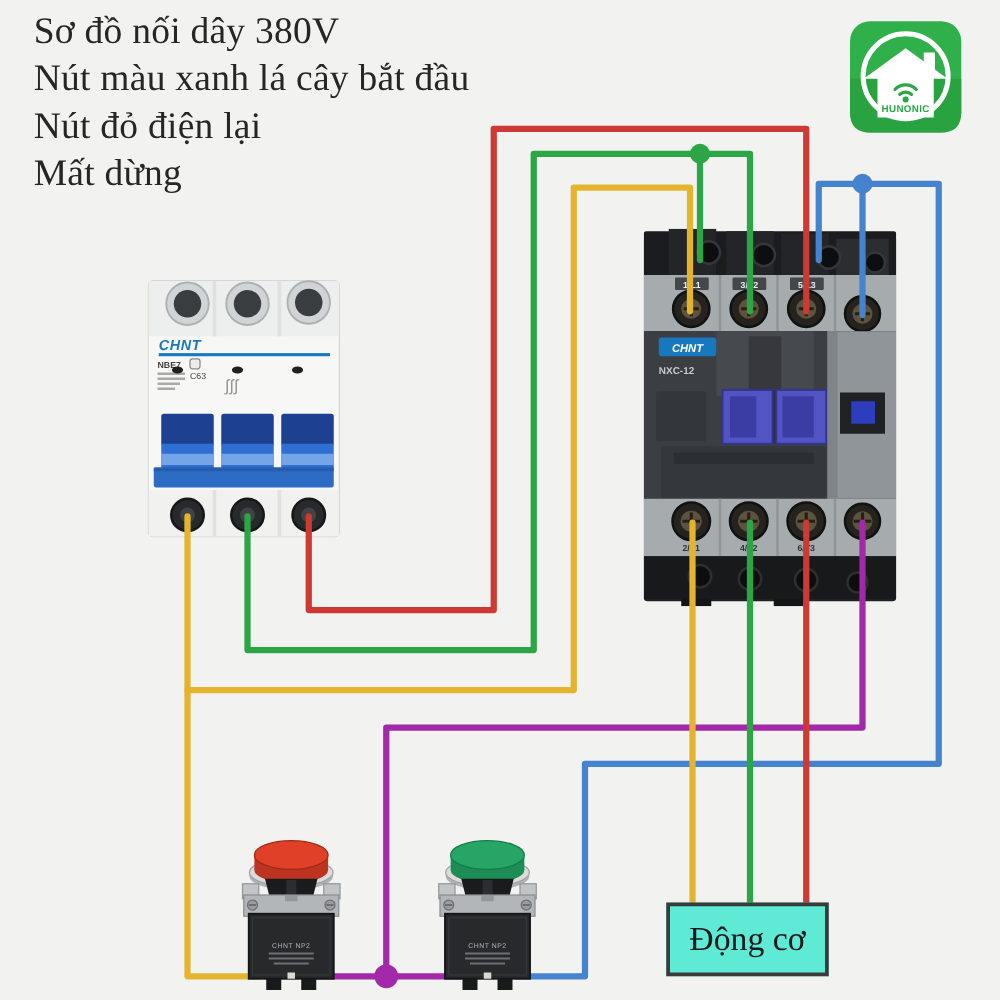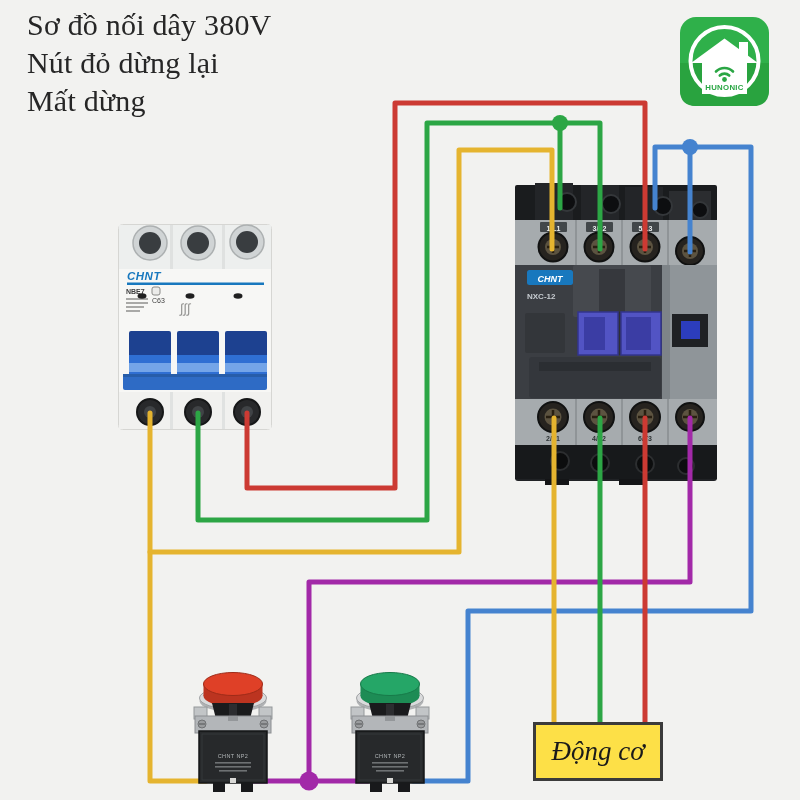--- a/index.html
+++ b/index.html
@@ -7,35 +7,36 @@
          font-family:"Liberation Serif","DejaVu Serif",serif;}
   .annotation{position:absolute;left:27px;top:6px;z-index:3;color:#262626;
               font-size:30px;line-height:38px;letter-spacing:.2px;}
   .logo-svg{position:absolute;left:679px;top:16px;width:91px;height:91px;z-index:2;}
   .breaker-svg{position:absolute;left:118px;top:224px;width:154px;height:206px;z-index:2;}
   .contactor-svg{position:absolute;left:515px;top:183px;width:202px;height:302px;z-index:2;}
   .button-svg{position:absolute;top:663px;width:90px;height:132px;z-index:6;}
   .button-stop{left:188px;}
   .button-start{left:345px;}
   .motor-box{position:absolute;left:533px;top:722px;width:130px;height:59px;z-index:6;
-             background:#fde047;border:3px solid #3b3b3b;box-sizing:border-box;
+             background:#5eead4;border:3px solid #3b3b3b;box-sizing:border-box;
              display:flex;align-items:center;justify-content:center;
-             font-size:27px;color:#1a1a1a;font-style:italic;}
+             font-size:27px;color:#1a1a1a;}
   .wires{position:absolute;left:0;top:0;width:800px;height:800px;z-index:4;pointer-events:none;}
   svg text{font-family:"Liberation Sans","DejaVu Sans",sans-serif;}
   text.brand{font-style:italic;font-weight:bold;}
 </style>
 </head>
 <body>
 
 <div class="stage">
 
   <div class="annotation">
     <div>Sơ đồ nối dây 380V</div>
-    <div>Nút đỏ dừng lại</div>
+    <div>Nút màu xanh lá cây bắt đầu</div>
+    <div>Nút đỏ điện lại</div>
     <div>Mất dừng</div>
   </div>
 
   <svg class="logo-svg" viewBox="0 0 91 91">
     <rect x="1" y="1" width="89" height="89" rx="16" fill="#2fb04a"></rect>
     <path d="M1,47 L90,47 L90,74 Q90,90 74,90 L17,90 Q1,90 1,74 Z" fill="#29a33f"></path>
     <circle cx="45.5" cy="45" r="34" fill="none" stroke="#ffffff" stroke-width="4"></circle>
     <g>
       <rect x="60" y="26" width="9" height="14" fill="#ffffff"></rect>
       <polygon points="45.5,22.5 79,47 12,47" fill="#ffffff"></polygon>

